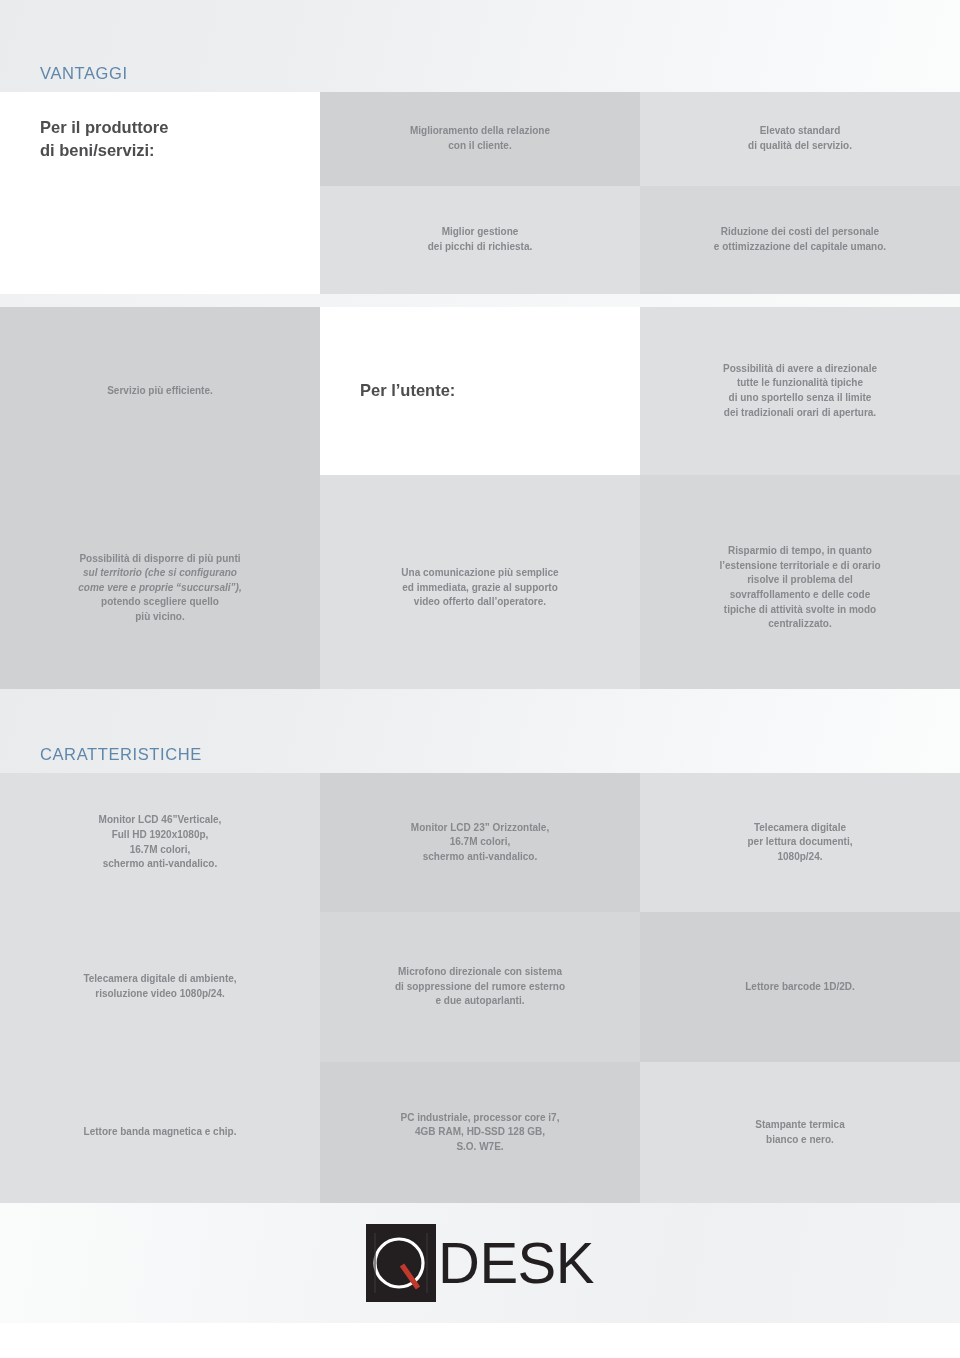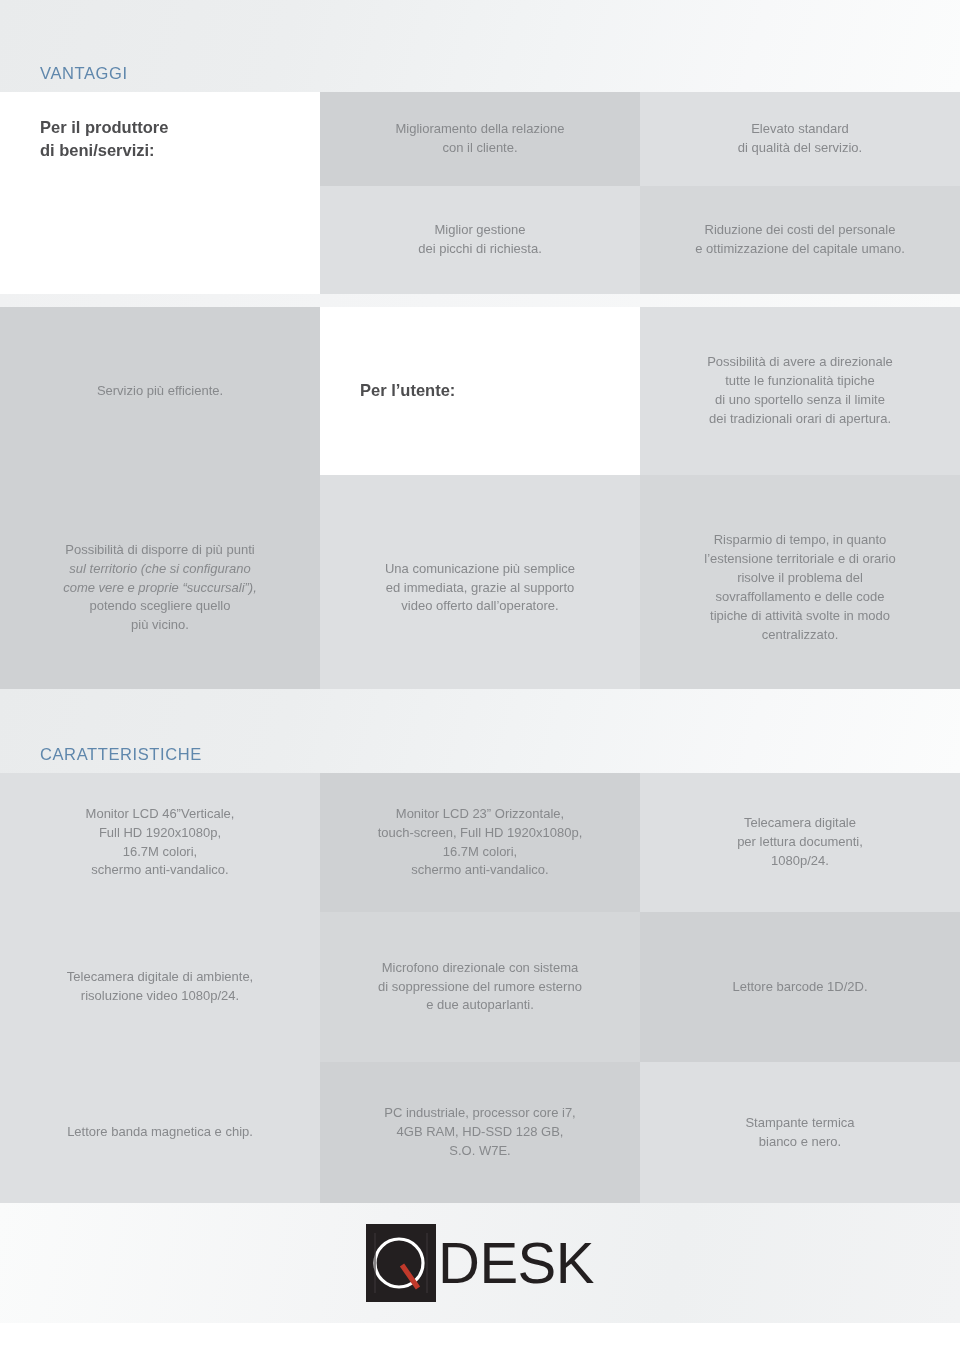--- a/index.html
+++ b/index.html
@@ -53,24 +53,24 @@
     width: 960px;
   }
   .cell {
     width: 320px;
     box-sizing: border-box;
     display: flex;
     align-items: center;
     justify-content: center;
     text-align: center;
     padding: 10px 26px;
-    font-size: 13px;
+    font-size: 10px;
     line-height: 1.46;
     color: #87898c;
-    font-weight: 400;
+    font-weight: 700;
   }
   .cell.white   { background: #ffffff; }
   .cell.dark    { background: #cfd1d3; }
   .cell.light   { background: #dddfe1; }
   .cell.mid     { background: #d5d7d9; }
 
   .cell.lead {
     justify-content: flex-start;
     text-align: left;
     color: #4d4d4f;
@@ -234,21 +234,20 @@
         <span>
           <span class="txt">Monitor LCD 46”Verticale,</span>
           <span class="txt">Full HD 1920x1080p,</span>
           <span class="txt">16.7M colori,</span>
           <span class="txt">schermo anti-vandalico.</span>
         </span>
       </div>
       <div class="cell dark">
         <span>
           <span class="txt">Monitor LCD 23” Orizzontale,</span>
-          <span class="txt">touch-screen, Full HD 1920x1080p,</span>
           <span class="txt">16.7M colori,</span>
           <span class="txt">schermo anti-vandalico.</span>
         </span>
       </div>
       <div class="cell light">
         <span>
           <span class="txt">Telecamera digitale</span>
           <span class="txt">per lettura documenti,</span>
           <span class="txt">1080p/24.</span>
         </span>

